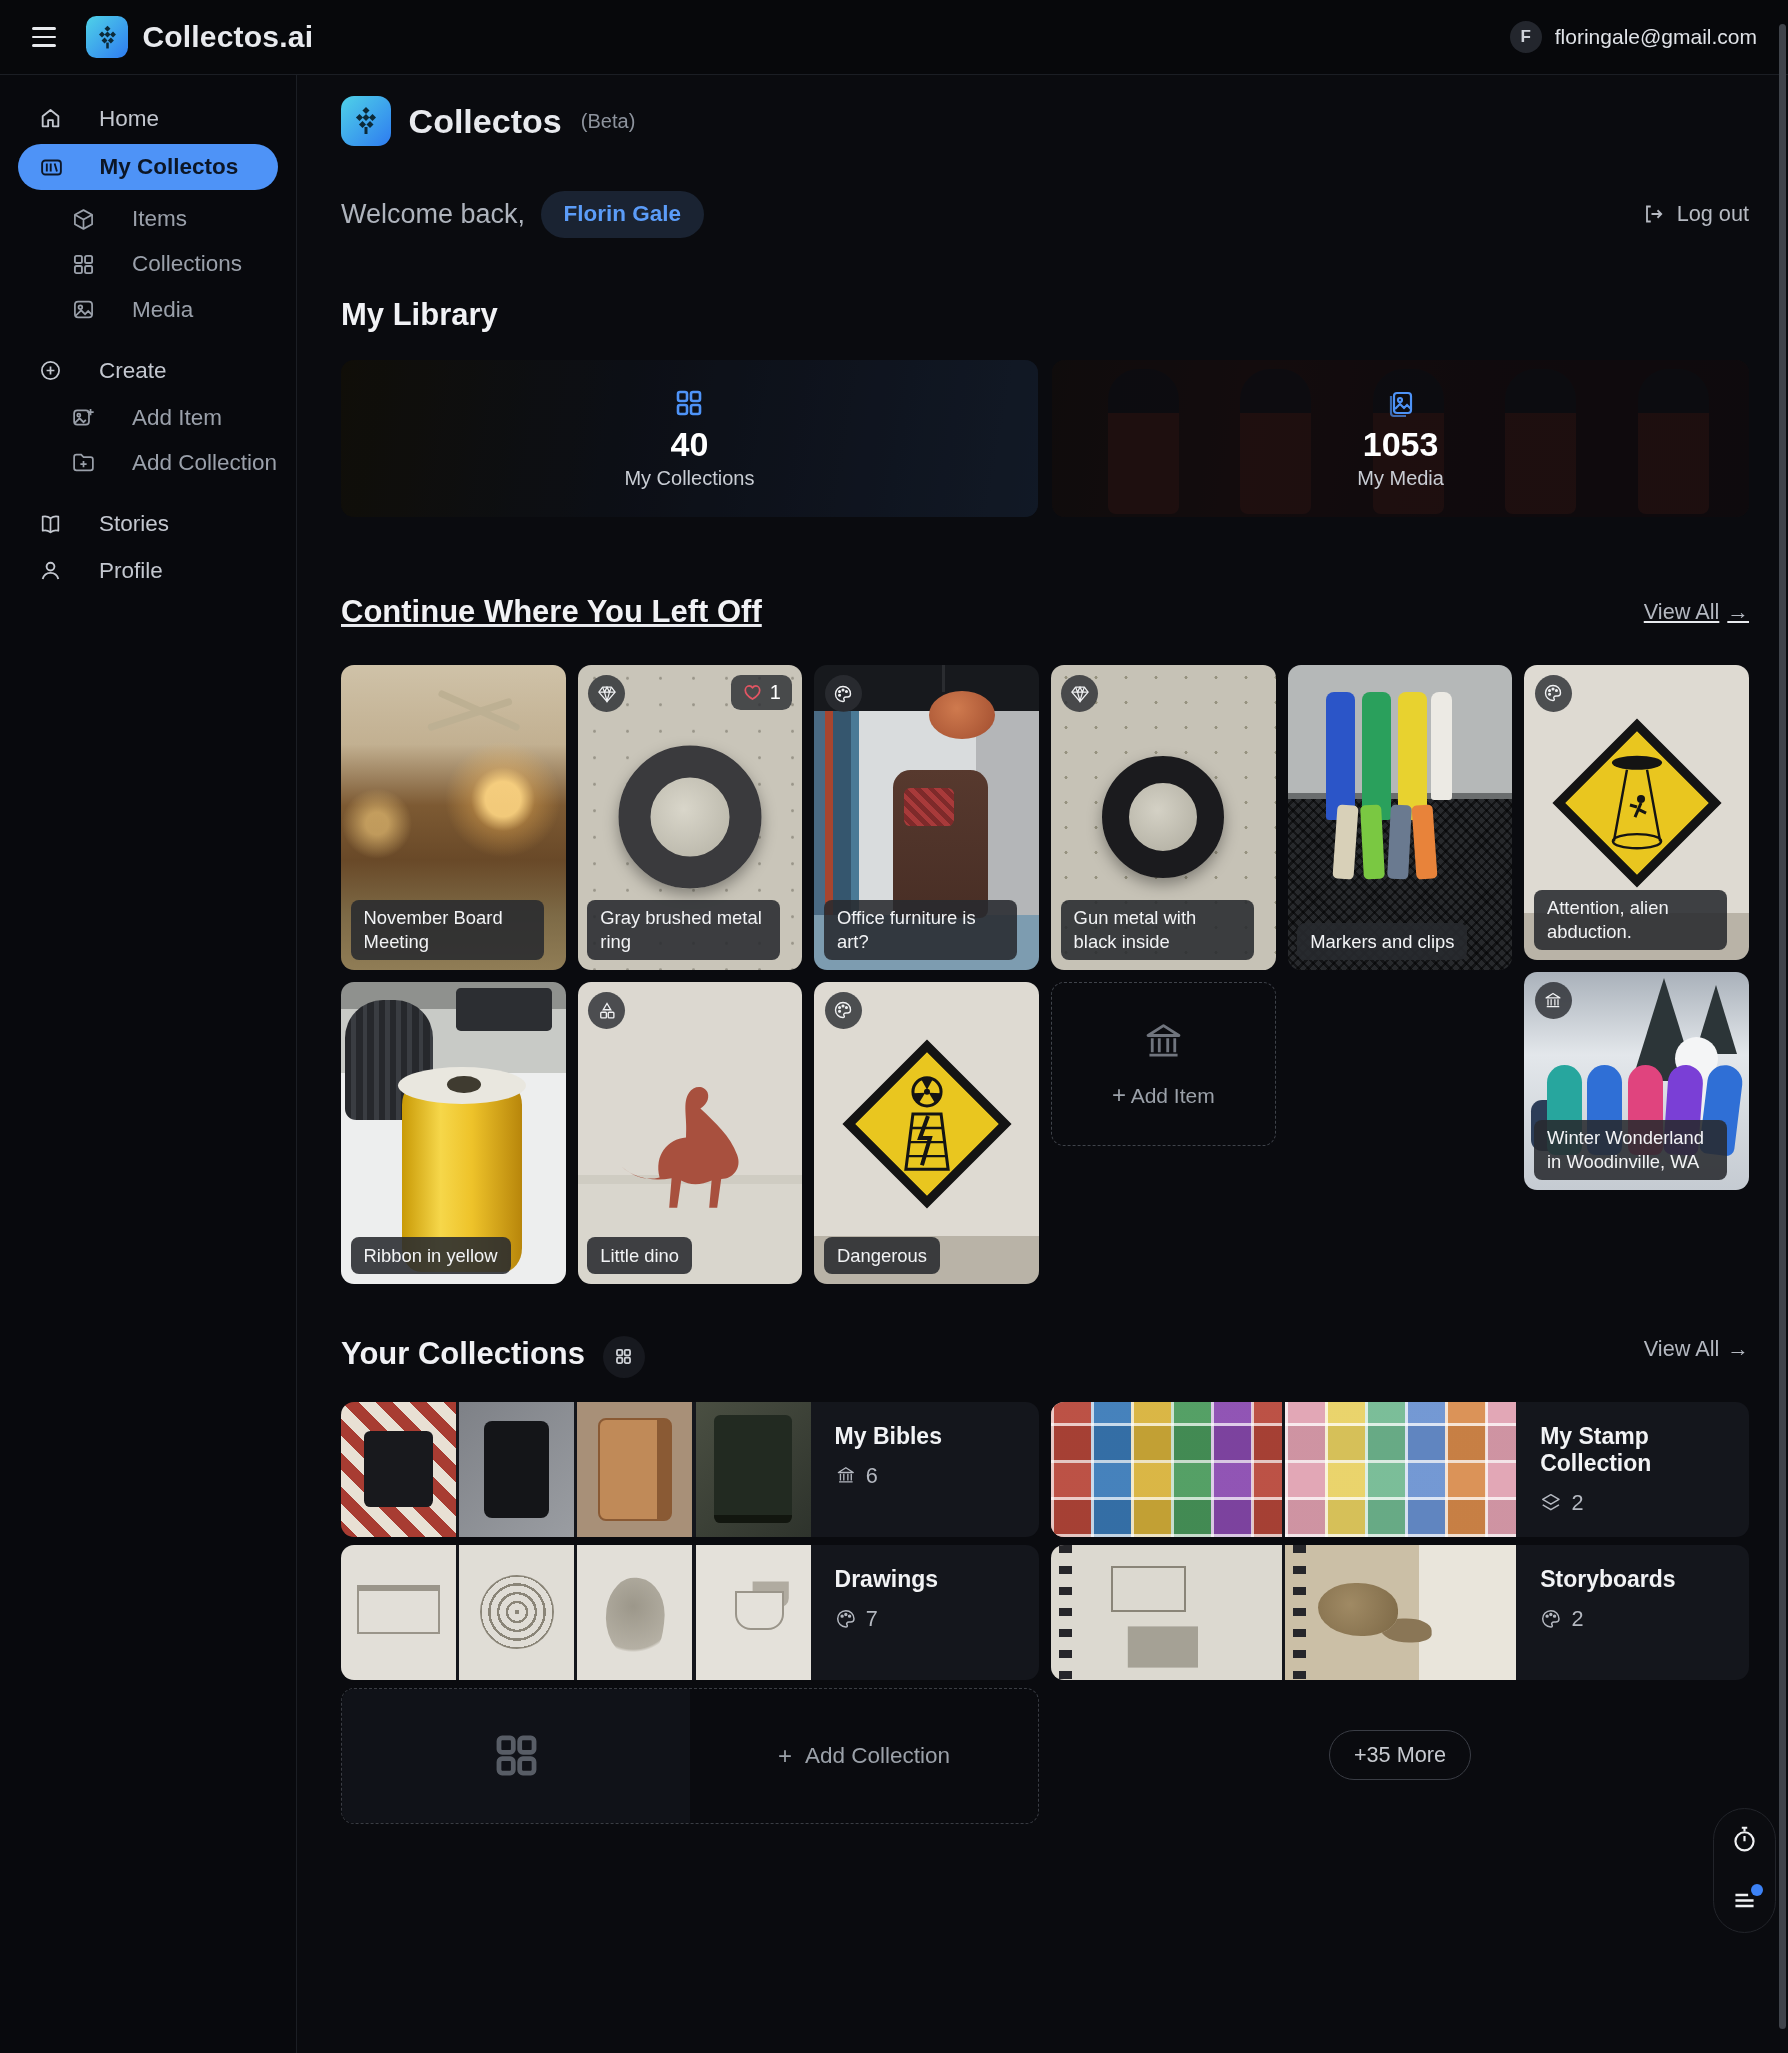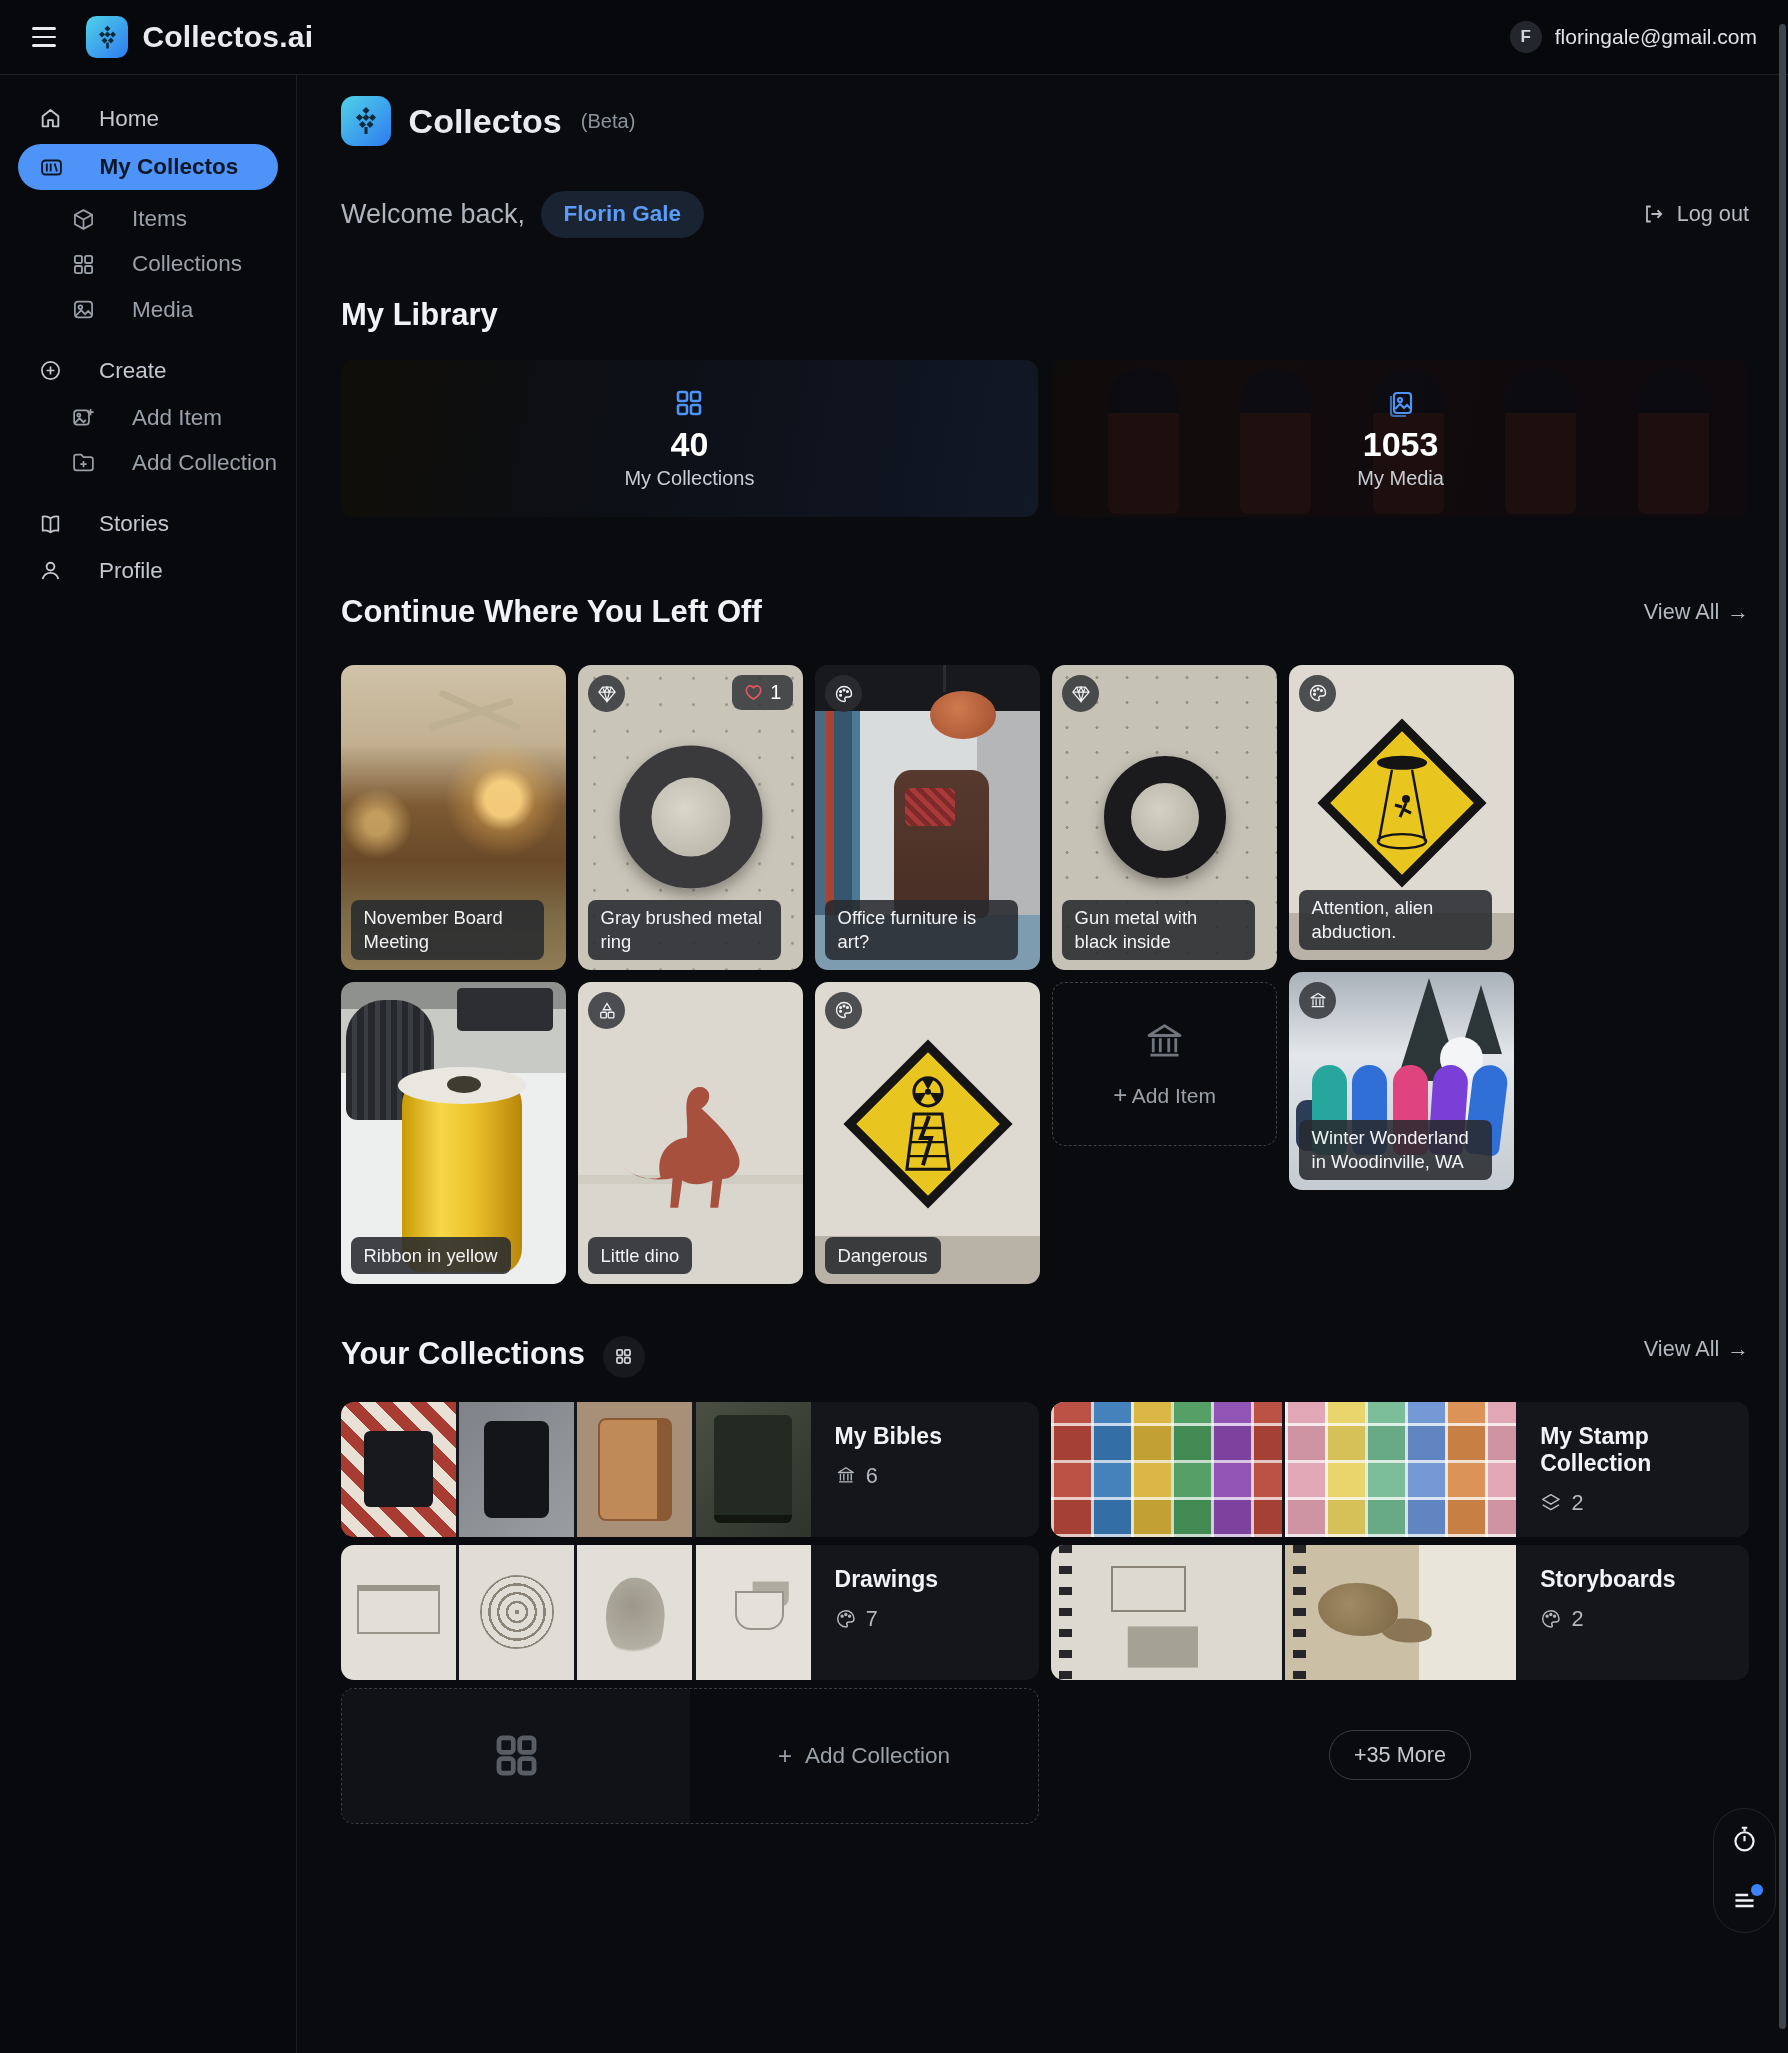--- a/index.html
+++ b/index.html
@@ -66,21 +66,21 @@
     align-items:center; justify-content:center; gap:3.2px; z-index:2; }
   .libcard .num { font-size:34px; font-weight:700; color:#fff; }
   .libcard .lbl { font-size:20px; color:#c9cdd4; }
   .libcard svg { width:32px; height:32px; margin-bottom:3.2px; }
   .lib-bottles { background:linear-gradient(100deg,#1c1511 0%,#251413 30%,#1d1113 60%,#1a1112 100%); }
   .bottle { position:absolute; top:6%; width:71px; height:92%; opacity:.75; border-radius:30.5px 30.5px 8px 8px;
     background:linear-gradient(180deg,#13161c 0 30%,#461e19 30% 100%); }
   .lib-tree { background:linear-gradient(100deg,#161309 0%,#10141d 40%,#141c2a 72%,#182436 100%); }
 
   
-  .cont-heading { margin-top:77px; }
+  .cont-heading { margin-top:77px;text-decoration:underline; }
   .masonry { display:flex; gap:12px; margin-top:35px; }
   .mcol { display:flex; flex-direction:column; gap:12px; width:225px; }
   .icard { position:relative; border-radius:13px; overflow:hidden; cursor:pointer; }
   .h380 { height:305px; } .h377 { height:302px; } .h272 { height:218px; } .h368 { height:295px; }
   .chip { position:absolute; left:9.6px; bottom:9.6px; max-width:86%; background:rgba(40,42,47,.88);
     color:#f2f3f5; font-size:18.4px; padding:6.4px 13px; border-radius:8px; line-height:1.3; z-index:3; }
   .badge { position:absolute; top:10.4px; left:10.4px; width:37px; height:37px; border-radius:50%;
     background:rgba(44,46,51,.82); display:flex; align-items:center; justify-content:center; z-index:3; }
   .badge svg { width:20px; height:20px; color:#f0f1f3; }
   .likes { position:absolute; top:10.4px; right:10.4px; height:35px; border-radius:9.6px;
@@ -547,20 +547,34 @@
       </div>
       <div class="add-item">
         <svg viewBox="0 0 32 32" fill="none" stroke="currentColor" stroke-width="2">
             <path d="M16 4l11 7H5z" stroke-linejoin="round"></path>
             <path d="M8 13v10M13 13v10M19 13v10M24 13v10M6 25h20"></path>
           </svg>
         <div class="addlabel"><span class="plus">+</span> <span>Add Item</span></div>
       </div>
     </div>
 
+    <div class="mcol">
+      <div class="icard h380 a-markers">
+        <div class="mesh"></div>
+        <div class="marker m1"></div>
+        <div class="marker m2"></div>
+        <div class="marker m3"></div>
+        <div class="marker m4"></div>
+        <div class="clip c1"></div>
+        <div class="clip c2"></div>
+        <div class="clip c3"></div>
+        <div class="clip c4"></div>
+        <div class="chip">Markers and clips</div>
+      </div>
+    </div>
 
     <div class="mcol">
       <div class="icard h368 a-sign">
         <div class="badge">
           <svg viewBox="0 0 32 32" fill="none" stroke="currentColor" stroke-width="2.2">
               <path d="M16 4a12 12 0 100 24c2.4 0 2.6-2 1.6-3.2-1.2-1.8.2-4 3-4h2.6c3 0 4.8-2 4.8-4.8C28 9 22.5 4 16 4z"></path>
               <circle cx="10.5" cy="12" r="1.4" fill="currentColor"></circle>
               <circle cx="16" cy="9.5" r="1.4" fill="currentColor"></circle>
               <circle cx="21.5" cy="12" r="1.4" fill="currentColor"></circle>
               <circle cx="10.5" cy="18" r="1.4" fill="currentColor"></circle>

